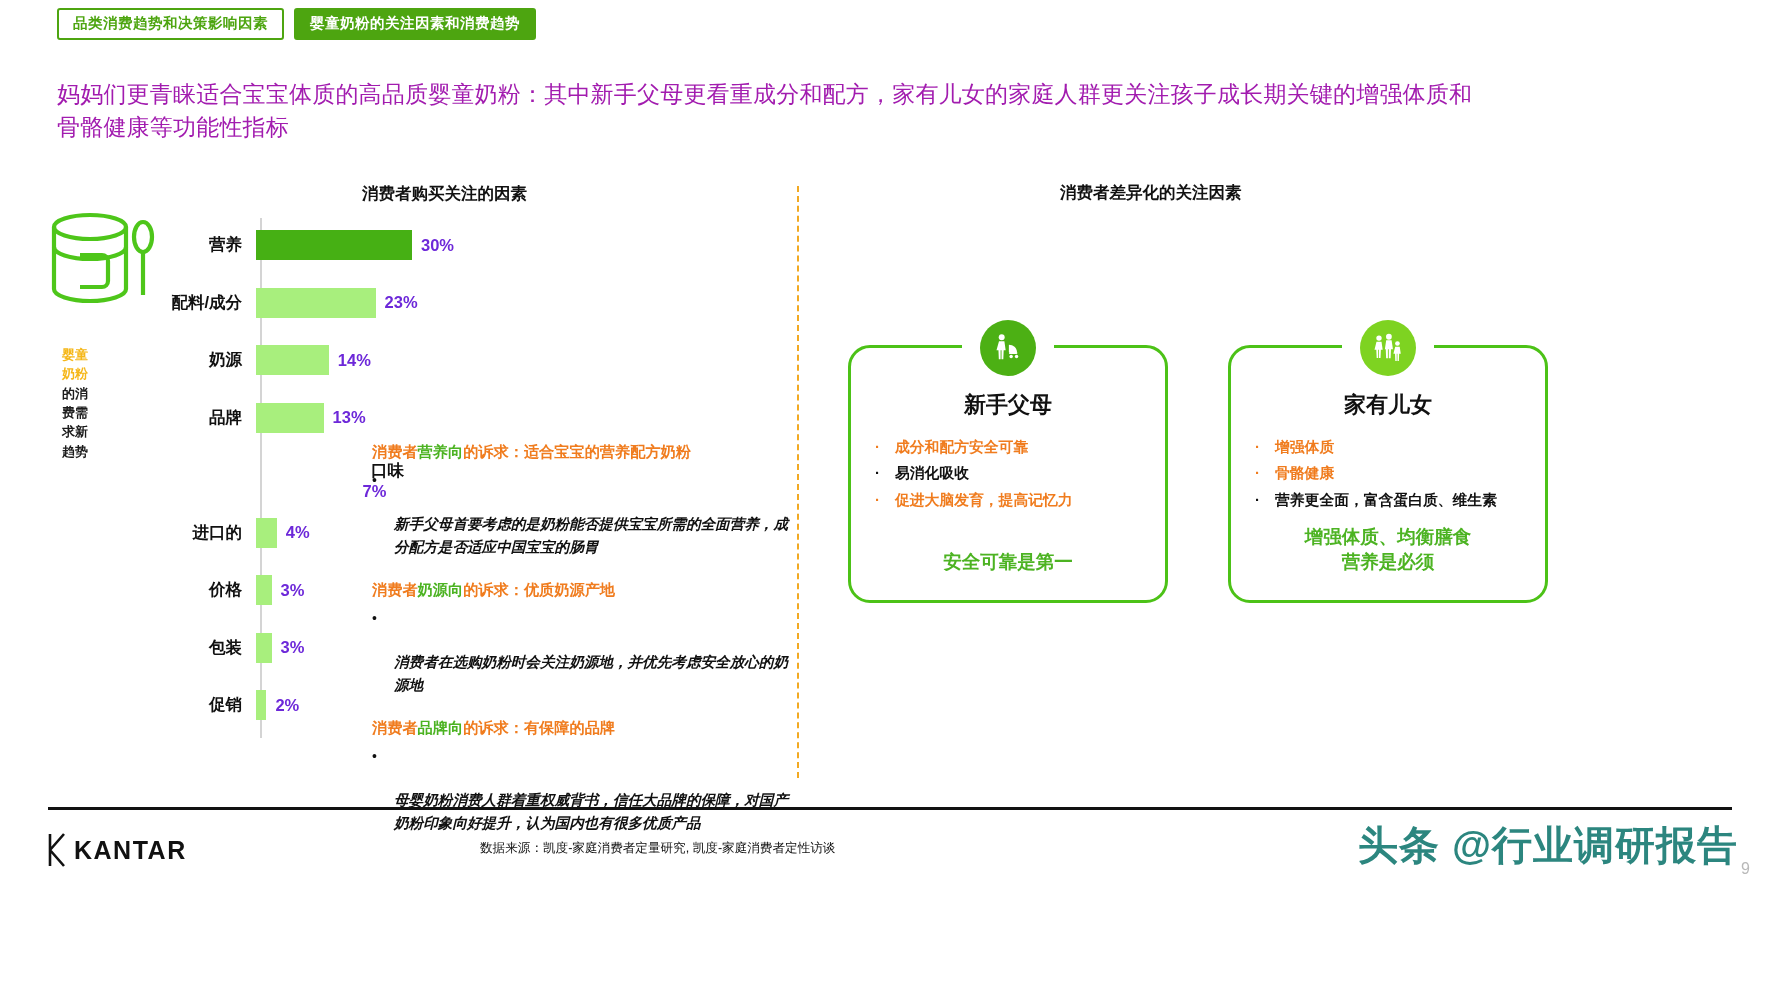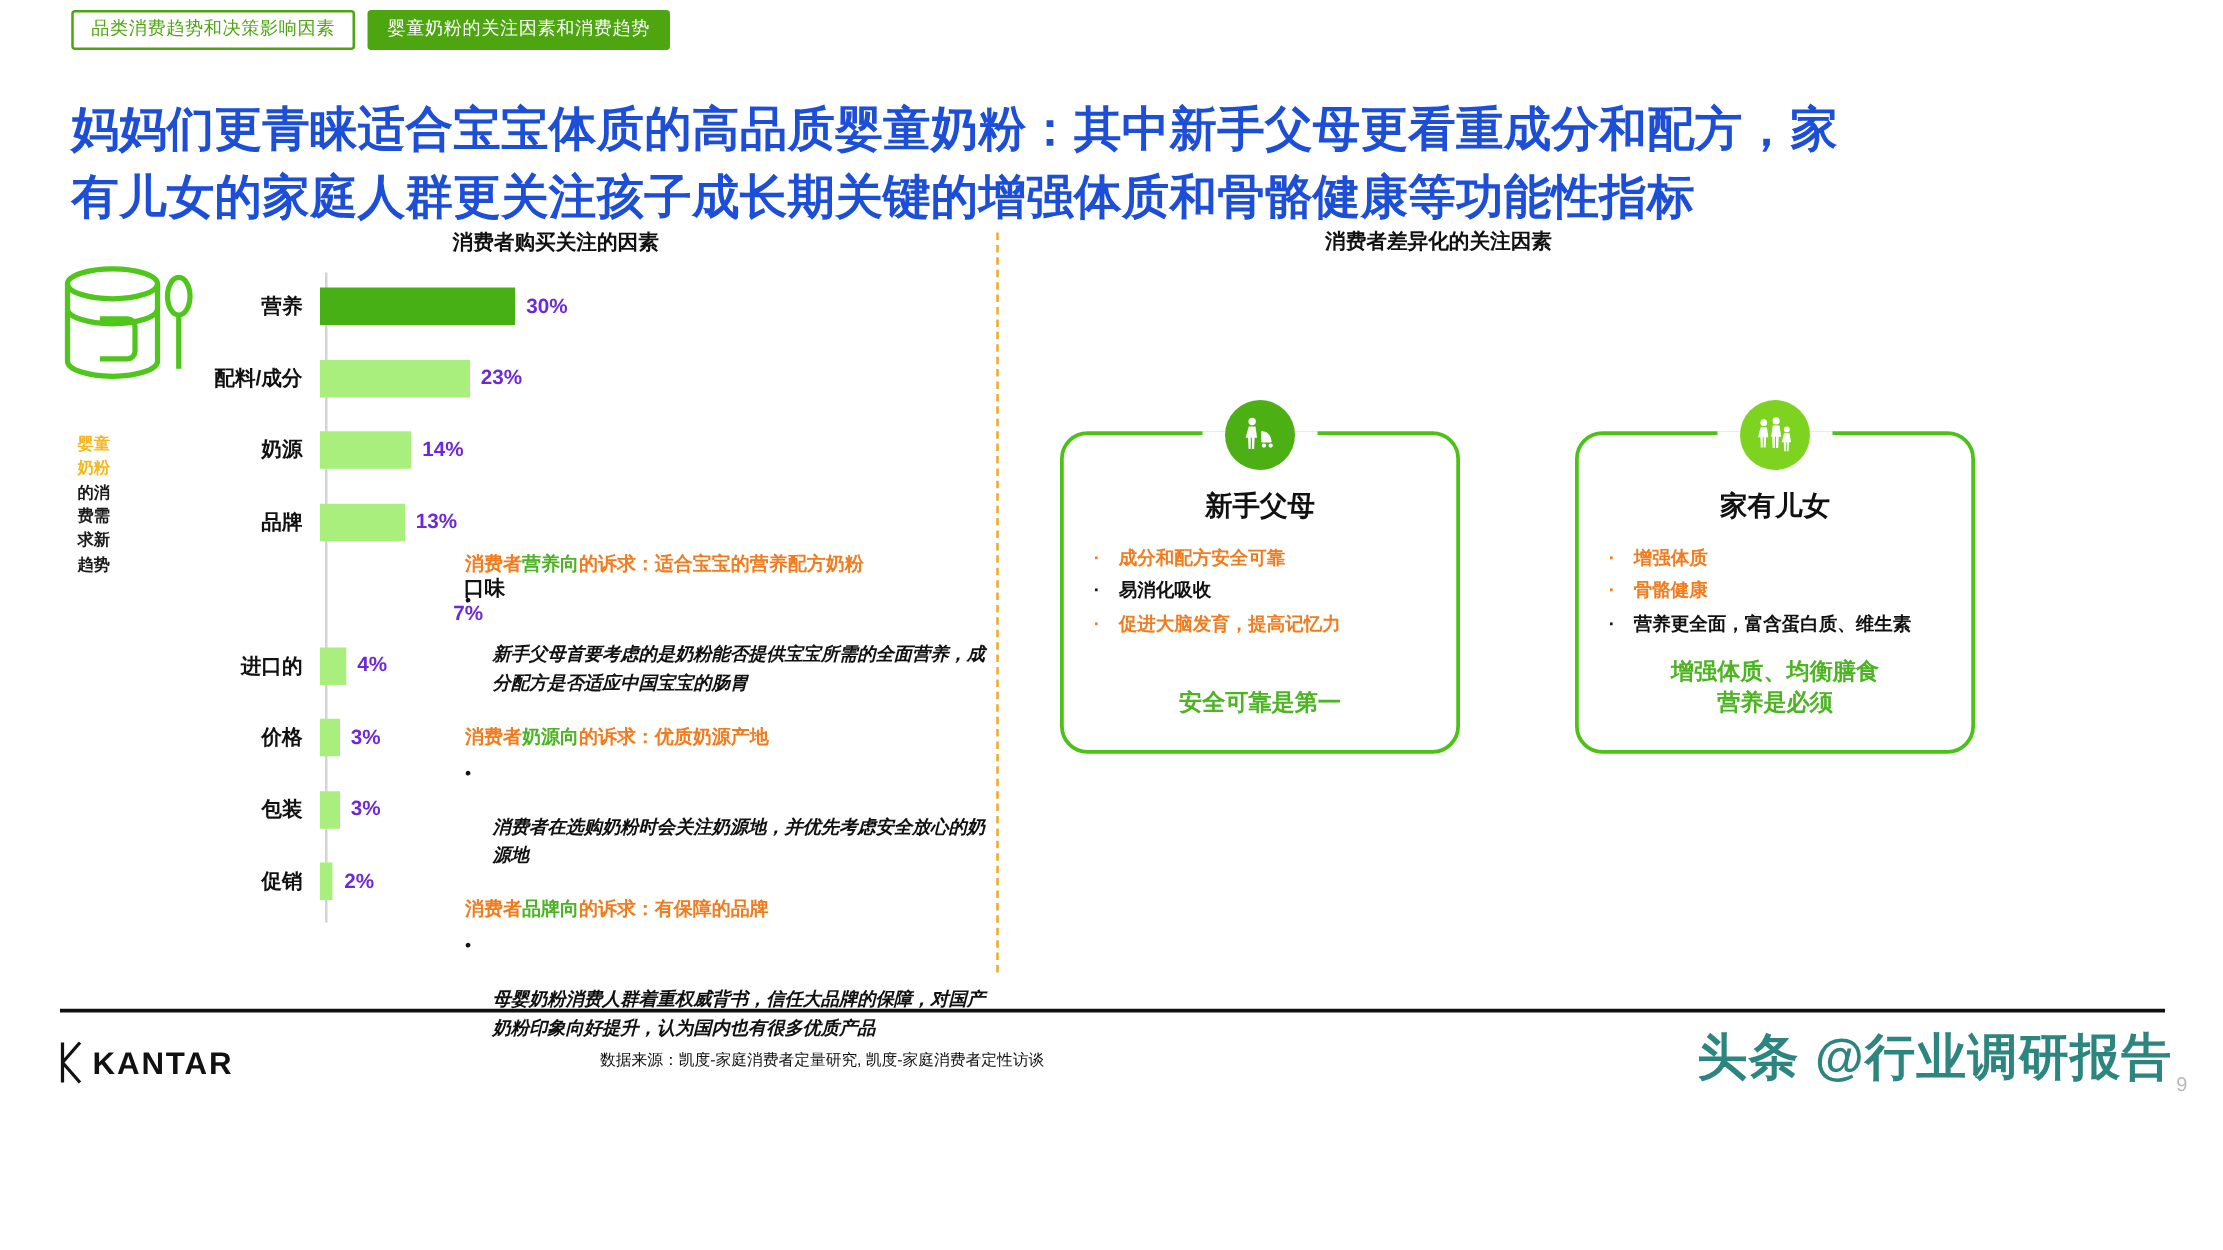--- a/index.html
+++ b/index.html
@@ -9,30 +9,30 @@
     font-family: "Liberation Sans", "DejaVu Sans", sans-serif;
     overflow: hidden;
   }
   .slide { position: relative; width: 1778px; height: 1000px; background:#fff; }
 
   
   .tabs { position:absolute; left:57px; top:8px; display:flex; gap:10px; }
   .tab {
     border:2px solid #4da510; border-radius:3px;
     padding:6px 14px 7px;
-    font-size:14.5px; font-weight:normal; letter-spacing:.5px;
+    font-size:14.5px; font-weight:bold; letter-spacing:.5px;
     white-space:nowrap; line-height:1;
   }
   .tab.inactive { color:#4da510; background:#fff; }
   .tab.active { color:#ffffff; background:#4da510; }
 
   
   .headline {
     position:absolute; left:57px; top:78px; width:1420px;
-    font-size:38px; font-weight:bold; color:#1d4ed8;
+    font-size:23px; font-weight:normal; color:#a21caf;
     line-height:1.42; letter-spacing:.2px;
   }
 
   
   .jar-icon { position:absolute; left:46px; top:203px; width:110px; height:110px; }
   .vert-label {
     position:absolute; left:58px; top:345px; width:34px;
     font-size:13px; font-weight:bold; line-height:1.49;
     text-align:center;
   }
@@ -79,21 +79,21 @@
     position:absolute; left:797px; top:186px; width:0; height:592px;
     border-left:2px dashed #f2a922;
   }
 
   
   .card {
     position:absolute; width:320px; height:258px;
     border:3px solid #4cc217; border-radius:22px; background:#fff;
   }
   #card-1 { left:848px; top:345px; }
-  #card-2 { left:1260px; top:345px; }
+  #card-2 { left:1228px; top:345px; }
   .card .notch {
     position:absolute; top:-3px; left:50%; transform:translateX(-50%);
     width:92px; height:10px; background:#fff;
   }
   .card .badge {
     position:absolute; top:-28px; left:50%; transform:translateX(-50%);
     width:56px; height:56px; border-radius:50%;
     display:flex; align-items:center; justify-content:center;
   }
   #card-1 .badge { background:#4cb014; }

